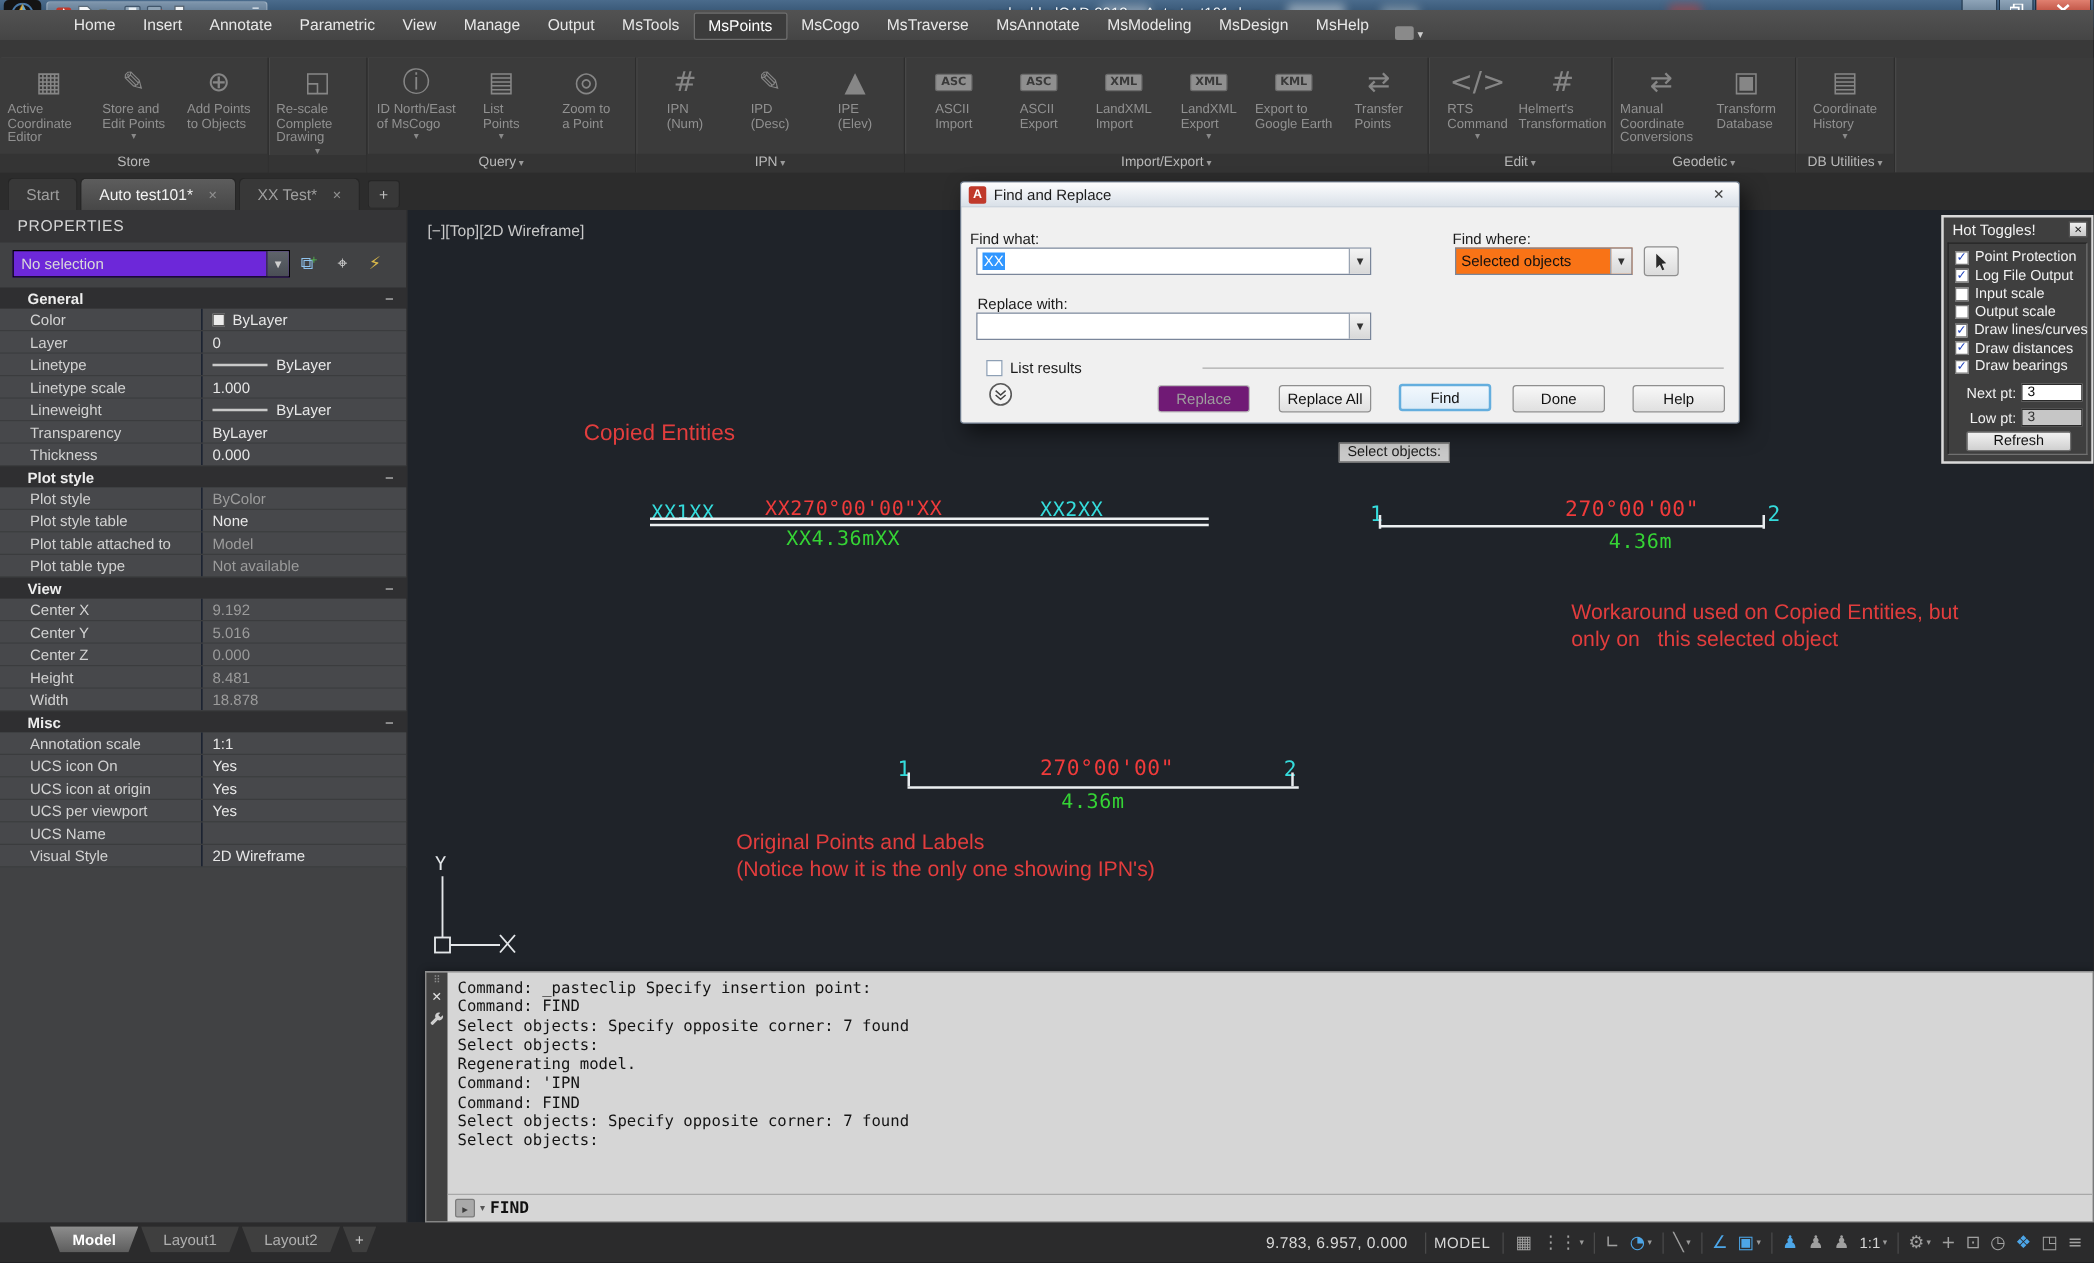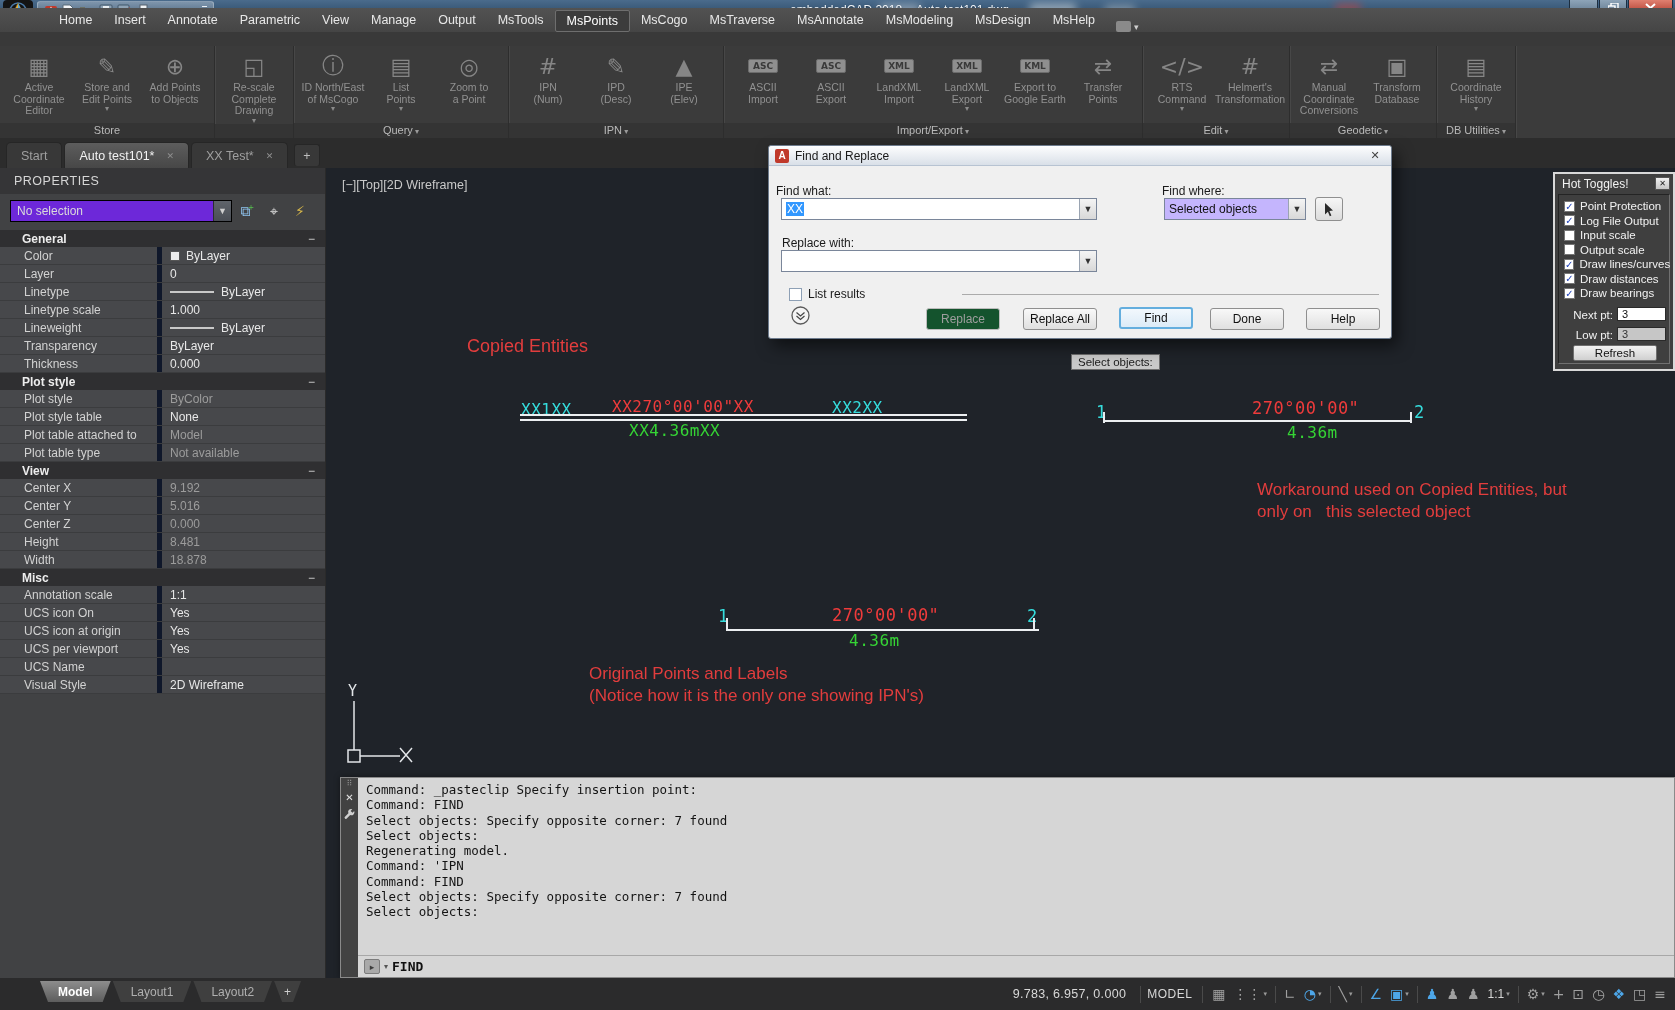--- a/index.html
+++ b/index.html
@@ -28,21 +28,21 @@
 .moverflow{margin-left:10px;display:flex;align-items:center;gap:3px;color:#cfcfcf;font-size:9px}
 .moverflow .box{width:15px;height:11px;background:#8a8a8a;border-radius:2px;display:inline-block}
 
 
 .ribbon{position:absolute;left:0;top:46px;width:100%;height:92px;background:#3b3b3b;display:flex;align-items:stretch}
 .rpanel{display:flex;flex-direction:column;border-right:1px solid #2d2d2d;box-shadow:1px 0 0 #474747}
 .rbtns{flex:1;display:flex;align-items:flex-start;padding:3px 6px 0 6px;gap:2px}
 .rbtn{width:66px;display:flex;flex-direction:column;align-items:center;padding-top:1px}
 .ricon{height:32px;display:flex;align-items:center;justify-content:center;color:#868686;font-size:22px;font-family:"DejaVu Sans",sans-serif}
 .rbadge{min-width:30px;padding:1px 3px;background:#8f8f8f;color:#3a3a3a;font-size:9px;font-weight:bold;text-align:center;border-radius:2px;border:1px solid #6c6c6c}
-.rlabel{font-size:10.5px;line-height:11.5px;color:#919191;text-align:center;white-space:pre-line}
+.rlabel{font-size:10.5px;line-height:11.5px;color:#919191;white-space:pre-line}
 .rarrow{font-size:8px;color:#8a8a8a;line-height:7px}
 .rtitle{height:15px;background:#343434;color:#b9b9b9;font-size:11px;text-align:center;line-height:15px;white-space:nowrap;padding:0 4px}
 .rtarrow{font-size:8px;color:#9a9a9a}
 
 
 .doctabs{position:absolute;left:0;top:138px;width:100%;height:30px;background:#2c2c2c;display:flex;align-items:flex-end;padding-left:6px;gap:2px}
 .dtab{height:26px;display:flex;align-items:center;padding:0 14px;font-size:12.5px;color:#9f9f9f;background:#383838;border-radius:5px 5px 0 0;border:1px solid #262626;border-bottom:none}
 .dtab.active{background:linear-gradient(#5d5d5d,#474747);color:#f2f2f2}
 .dx{margin-left:12px;font-size:9px;color:#8f8f8f}
 .dtab.plus{padding:0 8px;height:22px;color:#bdbdbd;border-radius:3px;margin-left:4px;margin-bottom:2px}
@@ -51,21 +51,21 @@
 .props{position:absolute;left:0;top:168px;width:326px;height:810px;background:#414244;border-right:1px solid #2a2a2a}
 .props-header{height:26px;display:flex;align-items:center;color:#d6d6d6;font-size:12.5px;letter-spacing:.5px;padding-left:14px;background:#353537}
 .psel-row{display:flex;align-items:center;gap:6px;padding:6px 6px 8px 10px}
 .pcombo{width:222px;height:22px;background:#6d28d9;border:1px solid #000000;display:flex;align-items:center;color:#dadada;font-size:12px}
 .pcombo .txt{flex:1;padding-left:6px}
 .pcombo .btn{width:18px;height:100%;background:linear-gradient(#5f646b,#4a4e55);border-left:1px solid #2a2d31;color:#cfcfcf;font-size:9px;display:flex;align-items:center;justify-content:center}
 .picon{width:20px;height:20px;display:flex;align-items:center;justify-content:center;font-size:14px;font-family:"DejaVu Sans",sans-serif}
 .psec{height:17px;background:#2f2f31;display:flex;align-items:center;color:#ededed;font-size:12px;font-weight:bold;padding-left:22px}
 .psec .pminus{margin-left:auto;margin-right:10px;color:#cfcfcf;font-weight:normal}
 .prow{height:18px;display:flex;background:#47484b;border-bottom:1px solid #3b3c3e;font-size:12px}
-.plab{width:162px;color:#d2d2d2;padding-left:24px;display:flex;align-items:center;border-right:5px solid #0f172a;overflow:hidden;white-space:nowrap}
+.plab{width:162px;color:#d2d2d2;padding-left:24px;display:flex;align-items:center;border-right:1px solid #0f172a;overflow:hidden;white-space:nowrap}
 .pval{flex:1;color:#e8e8e8;display:flex;align-items:center;padding-left:8px;overflow:hidden;white-space:nowrap}
 .pval.dim{color:#9c9c9c}
 .swatch{width:10px;height:10px;background:#ececec;border:1px solid #555;display:inline-block;margin-right:6px}
 .ltline{width:44px;height:2px;background:#c9c9c9;display:inline-block;margin-right:7px}
 
 
 .canvas{position:absolute;left:326px;top:168px;width:1349px;height:810px;background:#1f2329}
 .vplabel{position:absolute;color:#c9c9c9;font-size:12.5px}
 .cadtext{position:absolute;font-family:"DejaVu Sans Mono",monospace;white-space:pre;letter-spacing:.5px}
 .note{position:absolute;font-family:"Liberation Sans",sans-serif;white-space:pre}
@@ -94,21 +94,21 @@
 .dlg-close{margin-left:auto;width:20px;text-align:center;color:#444;font-size:11px}
 .dlg-label{position:absolute;font-size:12px;color:#1a1a1a}
 .combo{position:absolute;height:22px;background:#fff;border:1px solid #7a869a;display:flex;align-items:center}
 .combo .cval{flex:1;padding-left:4px;font-size:12px;color:#111}
 .combo .cbtn{width:17px;height:100%;background:linear-gradient(#f4f4f4,#d8d8d8);border-left:1px solid #9aa4b2;color:#333;font-size:9px;display:flex;align-items:center;justify-content:center}
 .seltext{background:#3197ff;color:#fff;padding:0 1px}
 .dlg-check{position:absolute;display:flex;align-items:center;gap:6px;font-size:12px;color:#1a1a1a}
 .cbox{width:13px;height:13px;background:#fff;border:1px solid #8ea0b5}
 .dlg-sep{position:absolute;height:1px;background:#ababab}
 .dlg-btn{position:absolute;width:74px;height:22px;background:linear-gradient(#f8f8f8,#e0e0e0);border:1px solid #8f8f8f;border-radius:3px;font-size:12px;color:#111;display:flex;align-items:center;justify-content:center}
-.dlg-btn.disabled{color:#9e9e9e;border-color:#bcbcbc;background:#14532d}
+.dlg-btn.disabled{color:#9e9e9e;border-color:#bcbcbc;background:#701a75}
 .dlg-btn.primary{border:2px solid #64aede;background:linear-gradient(#f2f8fd,#dcebf7)}
 .pickbtn{position:absolute;width:28px;height:24px;background:linear-gradient(#f6f6f6,#dcdcdc);border:1px solid #8f8f8f;border-radius:3px;display:flex;align-items:center;justify-content:center}
 .expbtn{position:absolute;width:19px;height:19px}
 
 
 .htpanel{position:absolute;left:1553px;top:172px;width:122px;height:199px;background:#3f3f3f;border:2px solid #d9d9d9;z-index:30}
 .httitle{height:19px;display:flex;align-items:center;padding:0 3px 0 7px;color:#f2f2f2;font-size:12px}
 .htclose{margin-left:auto;width:15px;height:13px;background:linear-gradient(#f0f0f0,#c6c6c6);border:1px solid #555;color:#222;font-size:8px;display:flex;align-items:center;justify-content:center}
 .htbody{margin:1px 3px 3px 3px;border:1px solid;border-color:#242424 #707070 #707070 #242424;padding:4px 3px 4px 5px;height:170px}
 .htrow{display:flex;align-items:center;gap:5px;height:14.5px}
@@ -679,21 +679,21 @@
       <span class="dlg-logo">A</span>
       <span class="dlg-title-text">Find and Replace</span>
       <span class="dlg-close">✕</span>
     </div>
     <div class="dlg-label" style="left:7px;top:38px">Find what:</div>
     <div class="combo" style="left:12px;top:52px;width:316px">
       <span class="cval"><span class="seltext">XX</span></span>
       <span class="cbtn">▼</span>
     </div>
     <div class="dlg-label" style="left:393px;top:38px">Find where:</div>
-    <div class="combo" style="left:395px;top:52px;width:142px;background:#c4b5fd">
+    <div class="combo" style="left:395px;top:52px;width:142px;background:#f97316">
       <span class="cval">Selected objects</span>
       <span class="cbtn">▼</span>
     </div>
     <div class="pickbtn" style="left:546px;top:51px">
       <svg width="14" height="15">
           <path d="M3 1 L11 8.5 L7.4 9 L9.4 13.5 L7.8 14.2 L5.9 9.8 L3 12.4 Z" fill="#2a2a2a"></path>
         </svg>
     </div>
     <div class="dlg-label" style="left:13px;top:90px">Replace with:</div>
     <div class="combo" style="left:12px;top:104px;width:316px">

